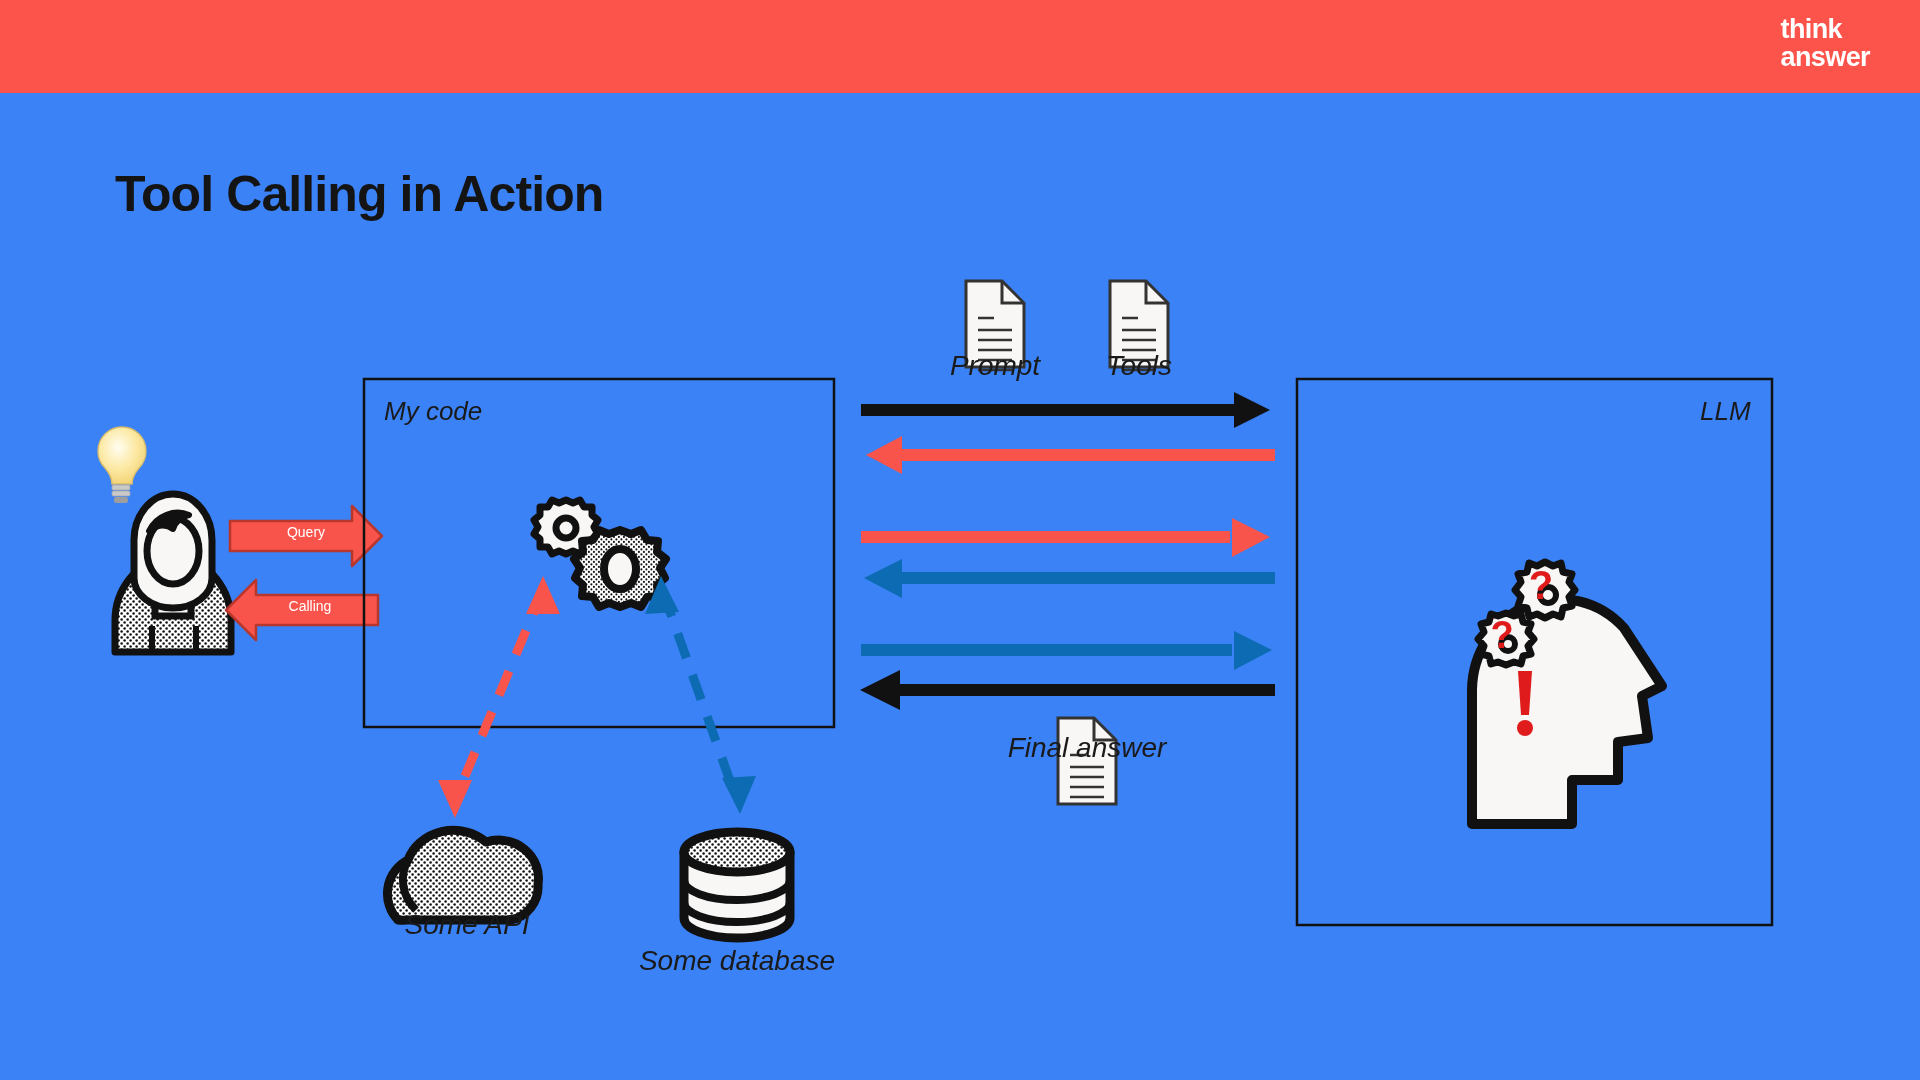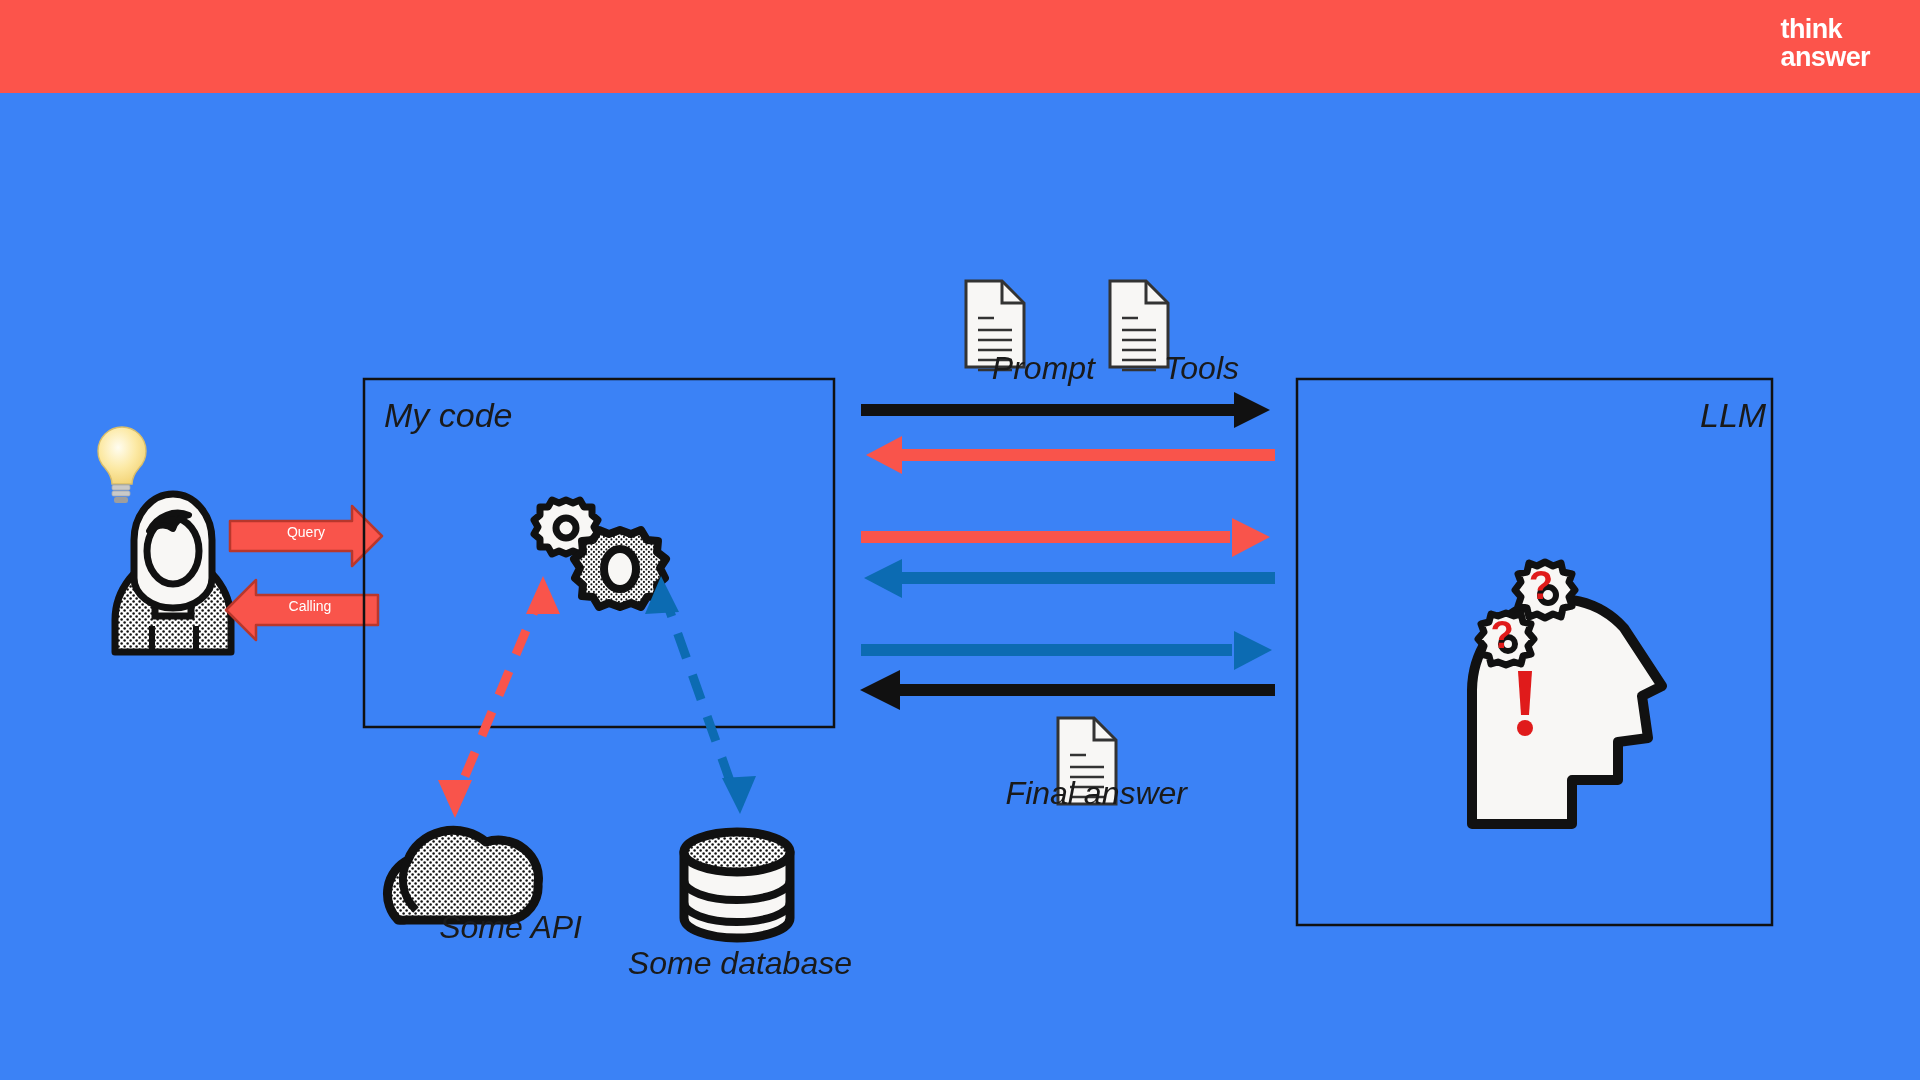--- a/index.html
+++ b/index.html
@@ -23,28 +23,28 @@
   }
   .logo div { display:block; }
 
   
   .slide-title {
     position:absolute; left:115px; top:165px;
     font-size:50px; font-weight:bold; color:#141414;
     letter-spacing:-0.9px;
   }
   .panel-label {
-    position:absolute; font-style:italic; font-size:34px; color:#1a1a1a;
+    position:absolute; font-style:italic; font-size:26px; color:#1a1a1a;
     white-space:nowrap;
   }
 
   
   .caption {
-    position:absolute; font-style:italic; font-size:32px; color:#1a1a1a;
-    white-space:nowrap; text-align:right;
+    position:absolute; font-style:italic; font-size:28px; color:#1a1a1a;
+    white-space:nowrap; text-align:center;
   }
 
   
   .blockarrow-label {
     position:absolute; color:#fff; font-size:14px; white-space:nowrap;
     text-align:center;
   }
 
   svg { position:absolute; left:0; top:0; overflow:visible; }
   .layer { position:absolute; left:0; top:0; width:1920px; height:1080px; pointer-events:none; }
@@ -54,20 +54,21 @@
 
 <div id="slide">
 
   <div class="topbar">
     <div class="logo">
       <div>think</div>
       <div>answer</div>
     </div>
   </div>
 
+  <div class="slide-title">Tool Calling in Action</div>
 
   <svg class="layer" width="1920" height="1080" viewBox="0 0 1920 1080">
 
     <defs>
 
       <pattern id="dots" width="6" height="6" patternUnits="userSpaceOnUse">
         <rect width="6" height="6" fill="#ffffff"></rect>
         <circle cx="1.6" cy="1.6" r="1.25" fill="#111"></circle>
         <circle cx="4.6" cy="4.6" r="1.25" fill="#111"></circle>
       </pattern>
@@ -242,18 +243,18 @@
   </svg>
 
   <div class="blockarrow-label" style="left:248px; top:524px; width:116px;">Query</div>
   <div class="blockarrow-label" style="left:252px; top:598px; width:116px;">Calling</div>
 
   <div class="panel-label" style="left:384px; top:396px;">My code</div>
   <div class="panel-label" style="left:1700px; top:396px;">LLM</div>
 
   <div class="caption" style="left:895px; top:350px; width:200px;">Prompt</div>
   <div class="caption" style="left:1039px; top:350px; width:200px;">Tools</div>
-  <div class="caption" style="left:987px; top:775px; width:200px;">Final answer</div>
+  <div class="caption" style="left:987px; top:732px; width:200px;">Final answer</div>
 
   <div class="caption" style="left:352px; top:909px; width:230px;">Some API</div>
   <div class="caption" style="left:622px; top:945px; width:230px;">Some database</div>
 
 </div>
 
 </body></html>

